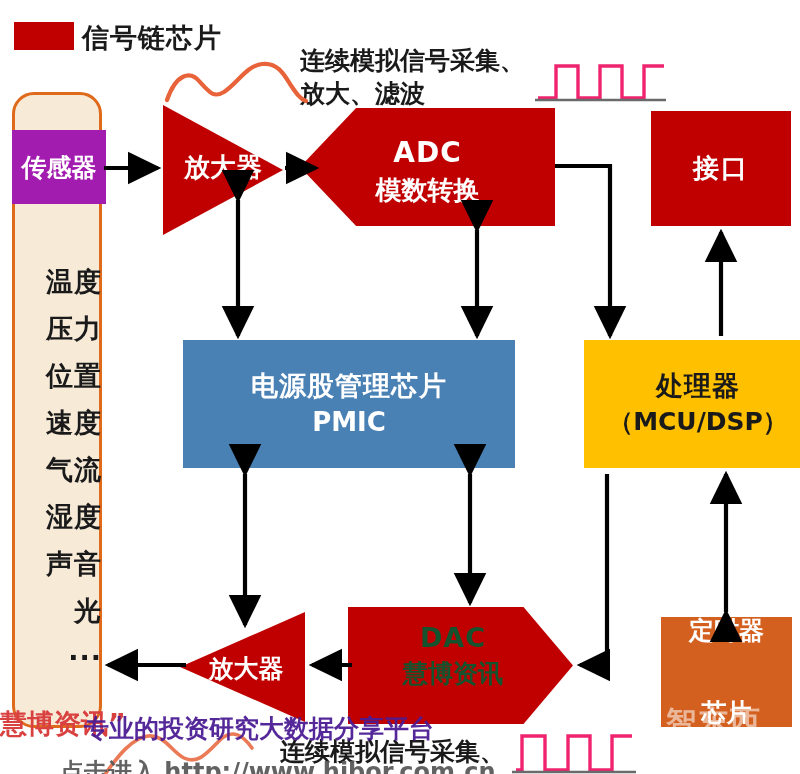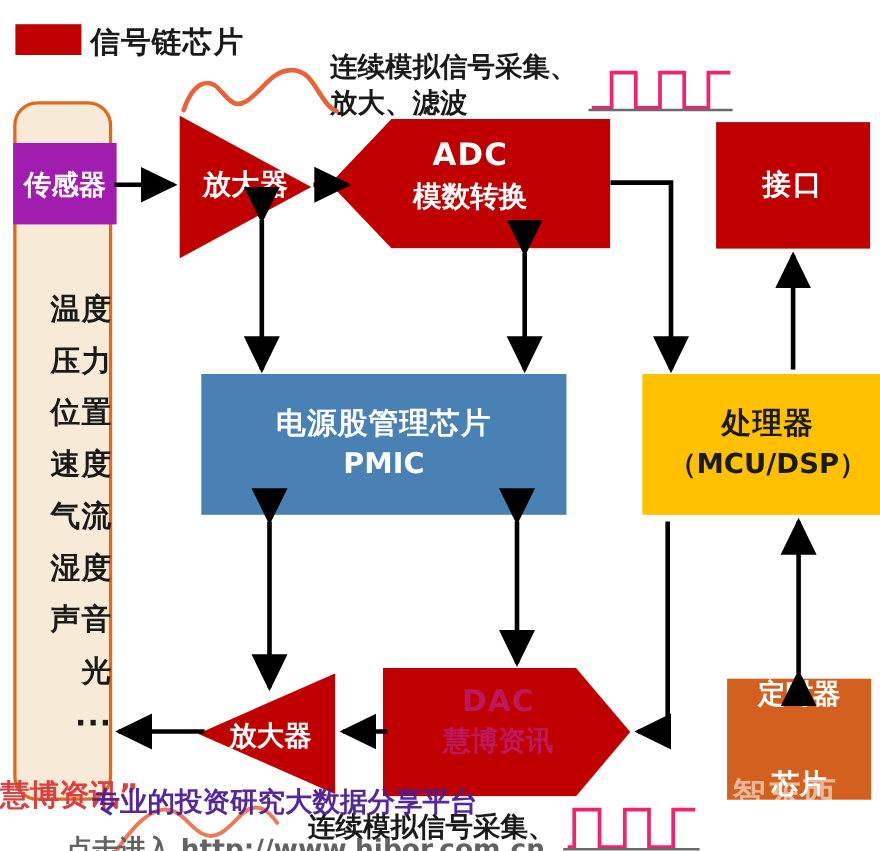--- a/index.html
+++ b/index.html
@@ -40,27 +40,27 @@
               font-size:26px;font-weight:bold;}
   #amp2{left:180px;top:612px;width:125px;height:110px;background:#C00000;
         clip-path:polygon(100% 0,100% 100%,0 50%);}
   #amp2-label{left:186px;top:652px;width:120px;text-align:center;color:#fff;
               font-size:25px;font-weight:bold;}
 
   
   #adc{left:300px;top:108px;width:255px;height:118px;background:#C00000;
        clip-path:polygon(22% 0,100% 0,100% 100%,22% 100%,0 50%);}
   #adc-text{left:300px;top:124px;width:255px;text-align:center;color:#fff;}
-  #adc-text .l1{font-size:28px;font-weight:bold;letter-spacing:1px;}
+  #adc-text .l1{font-size:28px;font-weight:bold;letter-spacing:1px;margin-top:12px;}
   #adc-text .l2{font-size:26px;font-weight:bold;margin-top:4px;}
 
   
   #dac{left:348px;top:607px;width:225px;height:117px;background:#C00000;
        clip-path:polygon(0 0,78% 0,100% 50%,78% 100%,0 100%);}
-  #dac-text{left:348px;top:622px;width:210px;text-align:center;color:#be185d;}
+  #dac-text{left:348px;top:622px;width:210px;text-align:center;color:#14532d;}
   #dac-text .l1{font-size:27px;font-weight:bold;letter-spacing:1px;}
   #dac-text .l2{font-size:25px;font-weight:bold;margin-top:4px;}
 
   
   #interface{left:651px;top:111px;width:140px;height:115px;}
   #interface span{font-size:26px;letter-spacing:2px;}
 
   
   #pmic{left:183px;top:340px;width:332px;height:128px;}
   #pmic .l1{font-size:27px;letter-spacing:1px;}

